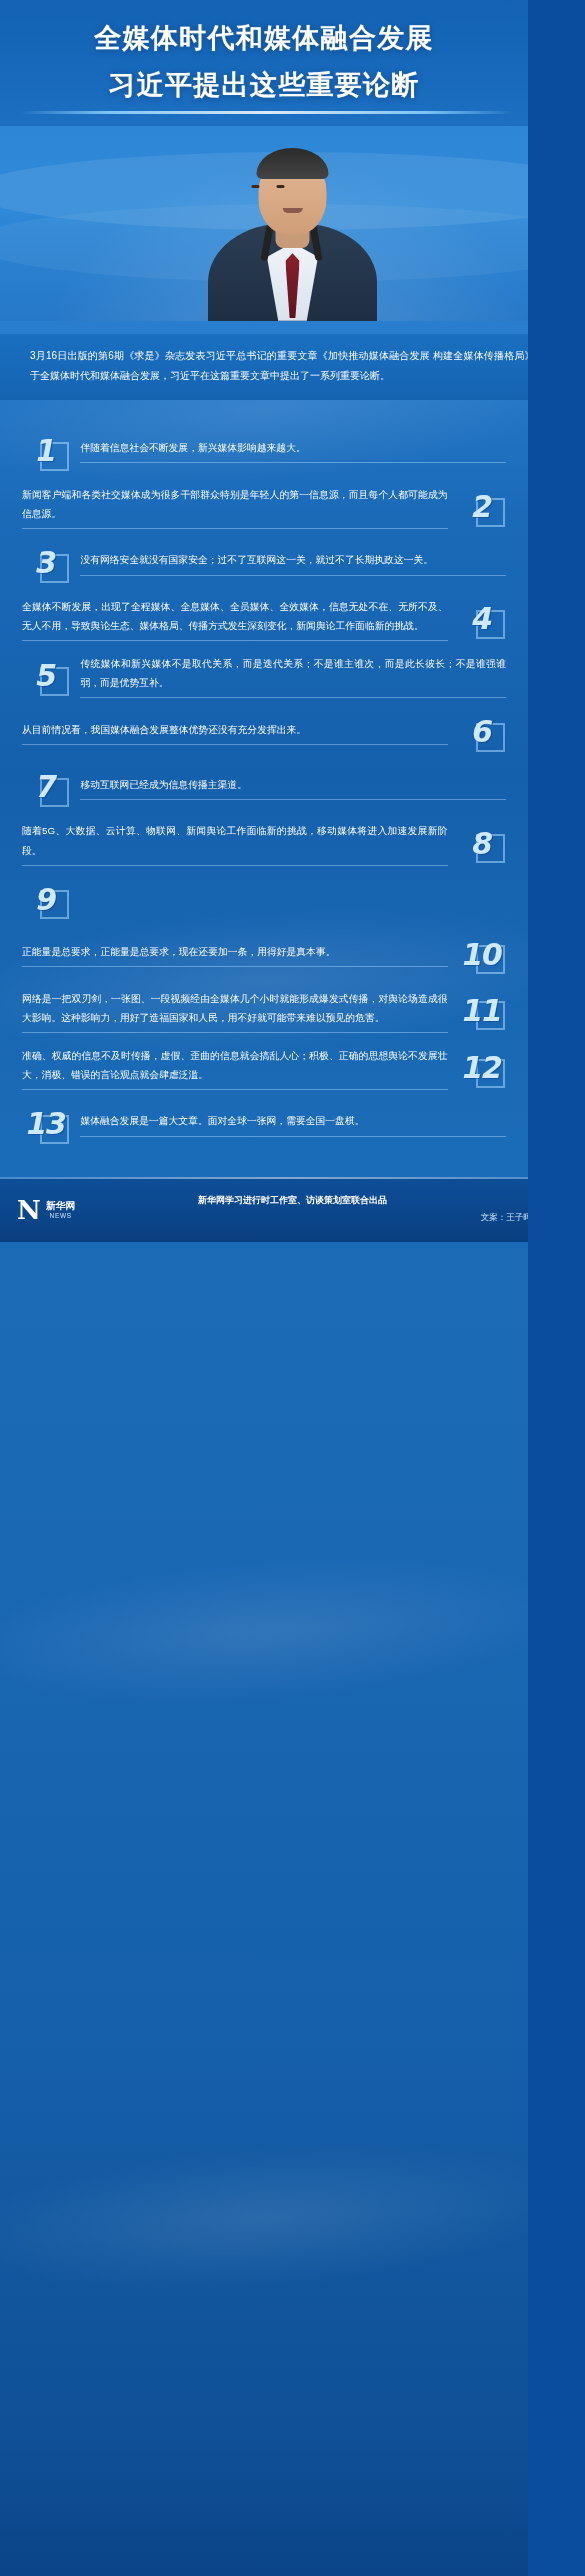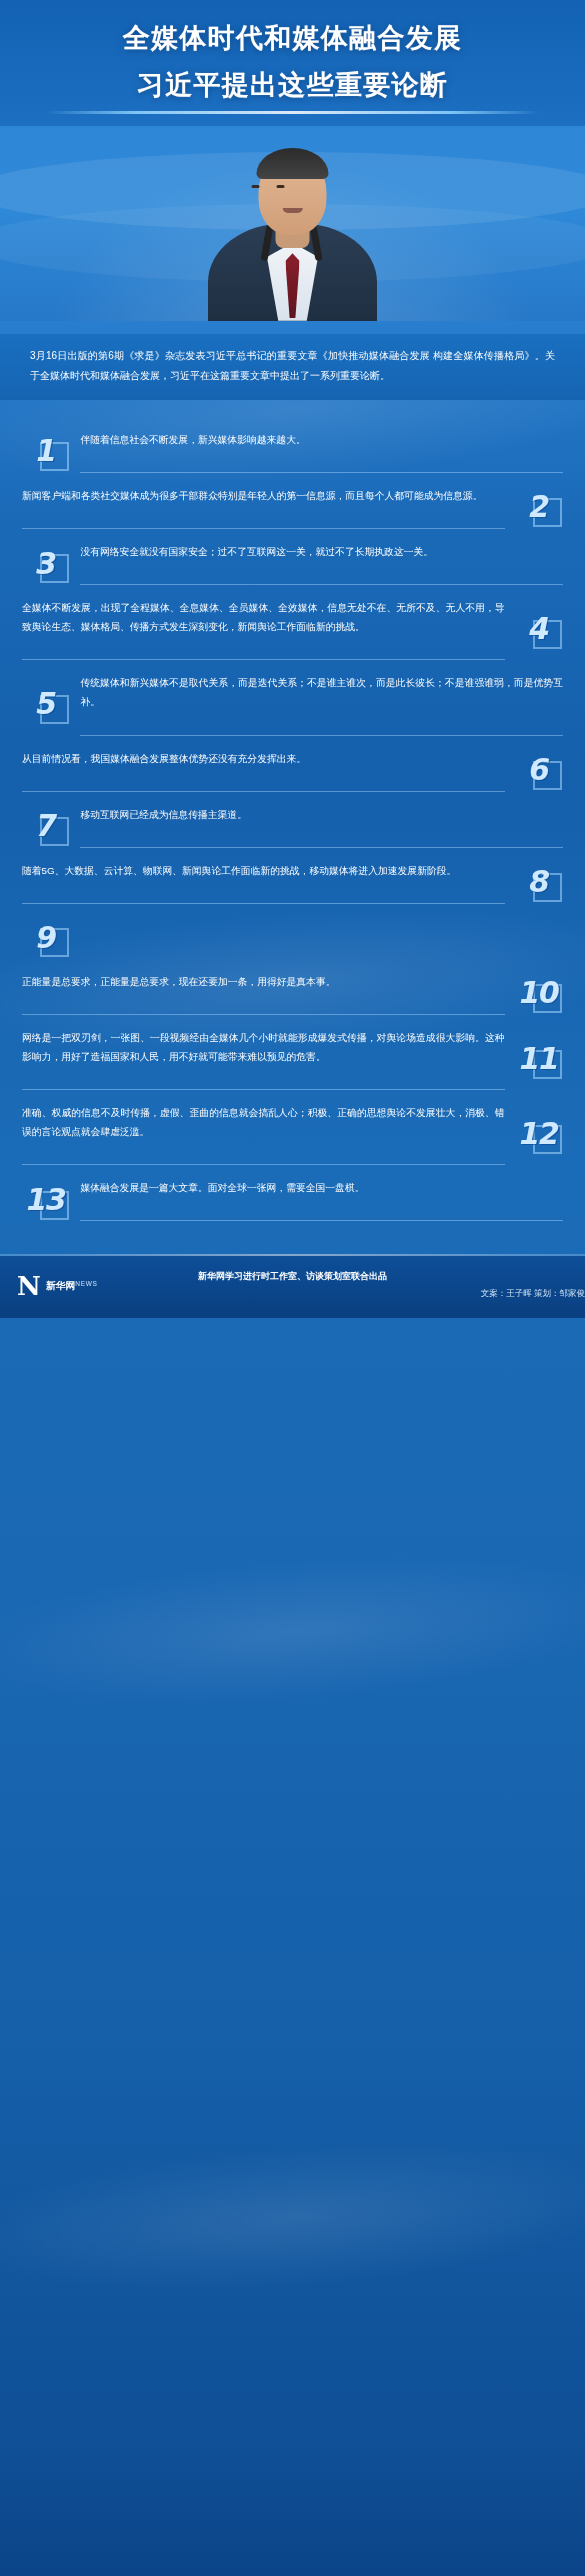--- a/index.html
+++ b/index.html
@@ -3,21 +3,21 @@
 <meta charset="utf-8">
 <style>
   * { box-sizing: border-box; margin: 0; padding: 0; }
   body {
     width: 585px;
     background: #0a4d9e;
     font-family: "Liberation Sans", sans-serif;
     -webkit-font-smoothing: antialiased;
   }
   .page {
-    width: 585px;
+    width: 528px;
     min-height: 2576px;
     position: relative;
     background: linear-gradient(180deg, #1362b4 0%, #1e72c4 6%, #2a7fd0 12%, #1a6ab8 20%, #1560ad 30%, #1b6cb8 45%, #1a68b4 60%, #155fa8 80%, #0f4f96 95%, #0b4488 100%);
     overflow: hidden;
   }
   
   .wave {
     position: absolute;
     left: -10%;
     width: 120%;
@@ -212,21 +212,21 @@
     width: 29px; height: 29px;
     border: 2px solid rgba(170,216,255,0.55);
     z-index: 1;
   }
   .txt {
     flex: 1 1 auto;
     color: #ffffff;
     font-size: 9.8px;
     line-height: 1.95;
     text-align: justify;
-    padding-bottom: 23px;
+    padding-bottom: 5px;
     border-bottom: 0.7px solid rgba(173,214,255,0.45);
   }
   
   .footer {
     position: relative;
     width: 585px;
     padding: 14.3px 0 17px 0;
     background: linear-gradient(180deg, #0d4f99 0%, #0a3f80 100%);
     text-align: center;
   }
@@ -255,21 +255,21 @@
   }
   .logo-n {
     font-family: "DejaVu Serif", serif;
     font-weight: bold;
     font-size: 26px;
     color: #ffffff;
     line-height: 1;
   }
   .logo-txt {
     display: flex;
-    flex-direction: row;
+    flex-direction: column;
     line-height: 1.15;
   }
   .logo-cn { color: #fff; font-size: 9.8px; font-weight: bold; }
   .logo-en { color: #cfe4f8; font-size: 6.5px; letter-spacing: 0.7px; }
   .top-strip {
     position: absolute; top: 0; left: 0; right: 0; height: 2px;
     background: linear-gradient(90deg, #7fc6ff, #ffffff, #7fc6ff);
     opacity: .5;
   }
 </style>

